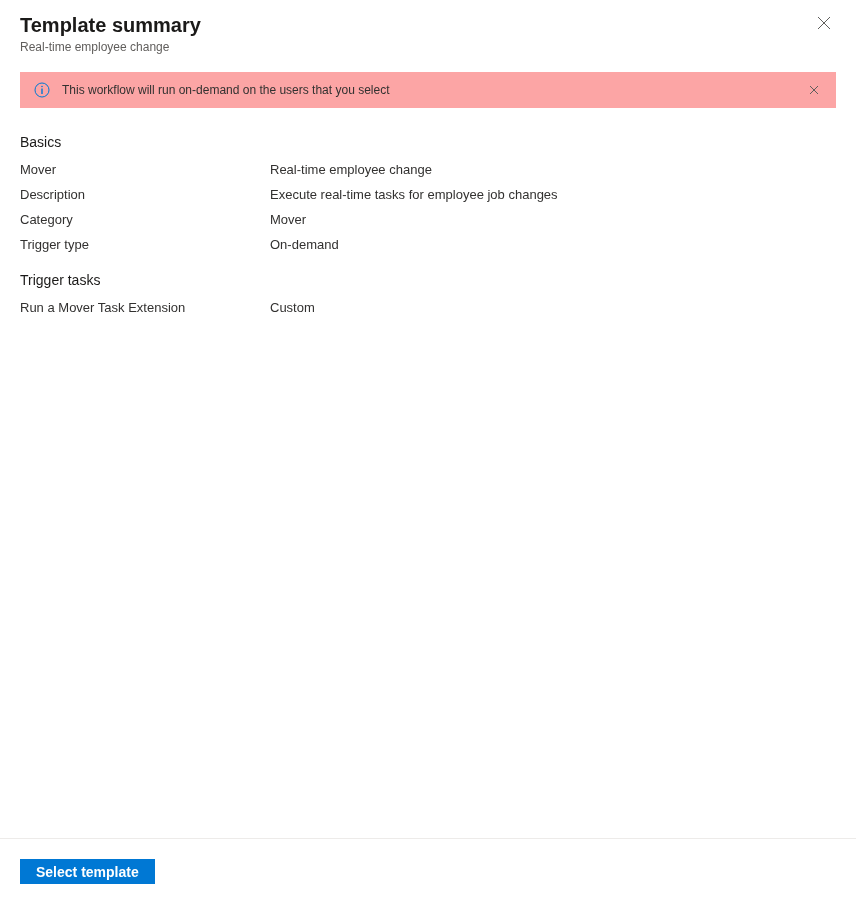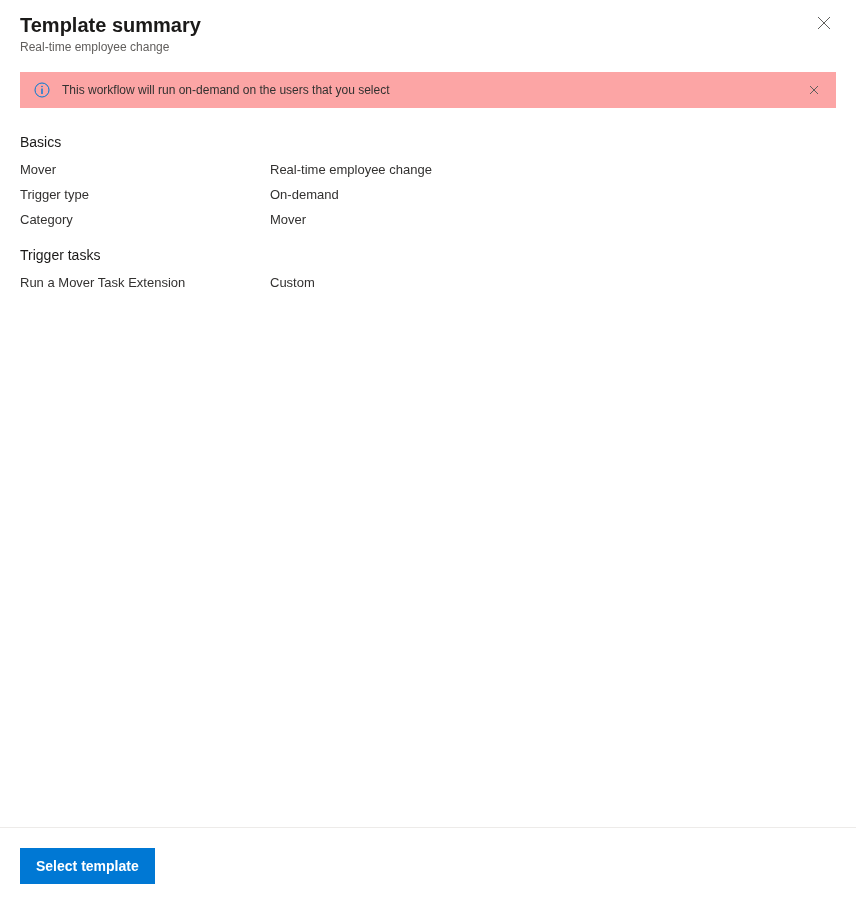--- a/index.html
+++ b/index.html
@@ -121,21 +121,21 @@
     .footer {
       border-top: 1px solid #edebe9;
       padding: 20px;
       background: #ffffff;
     }
     .primary-btn {
       background: #0078d4;
       color: #ffffff;
       border: none;
       padding: 0 16px;
-      height: 36px;
+      height: 25px;
       font-size: 14px;
       font-weight: 600;
       cursor: pointer;
       font-family: inherit;
     }
   </style>
 </head>
 <body>
 
 <div class="panel">
@@ -172,29 +172,33 @@
       </button>
     </div>
 
     <div class="section-heading">Basics</div>
 
     <div class="kv-row">
       <div class="kv-key">Mover</div>
       <div class="kv-val">Real-time employee change</div>
     </div>
 
+    <div class="kv-row">
+      <div class="kv-key">Description</div>
+      <div class="kv-val">Execute real-time tasks for employee job changes</div>
+    </div>
+
+    <div class="kv-row">
+      <div class="kv-key">Category</div>
+      <div class="kv-val">Mover</div>
+    </div>
 
     <div class="kv-row">
       <div class="kv-key">Trigger type</div>
       <div class="kv-val">On-demand</div>
-    </div>
-
-    <div class="kv-row">
-      <div class="kv-key">Category</div>
-      <div class="kv-val">Mover</div>
     </div>
 
     <div class="section-heading">Trigger tasks</div>
 
     <div class="kv-row">
       <div class="kv-key">Run a Mover Task Extension</div>
       <div class="kv-val">Custom</div>
     </div>
   </div>
 

